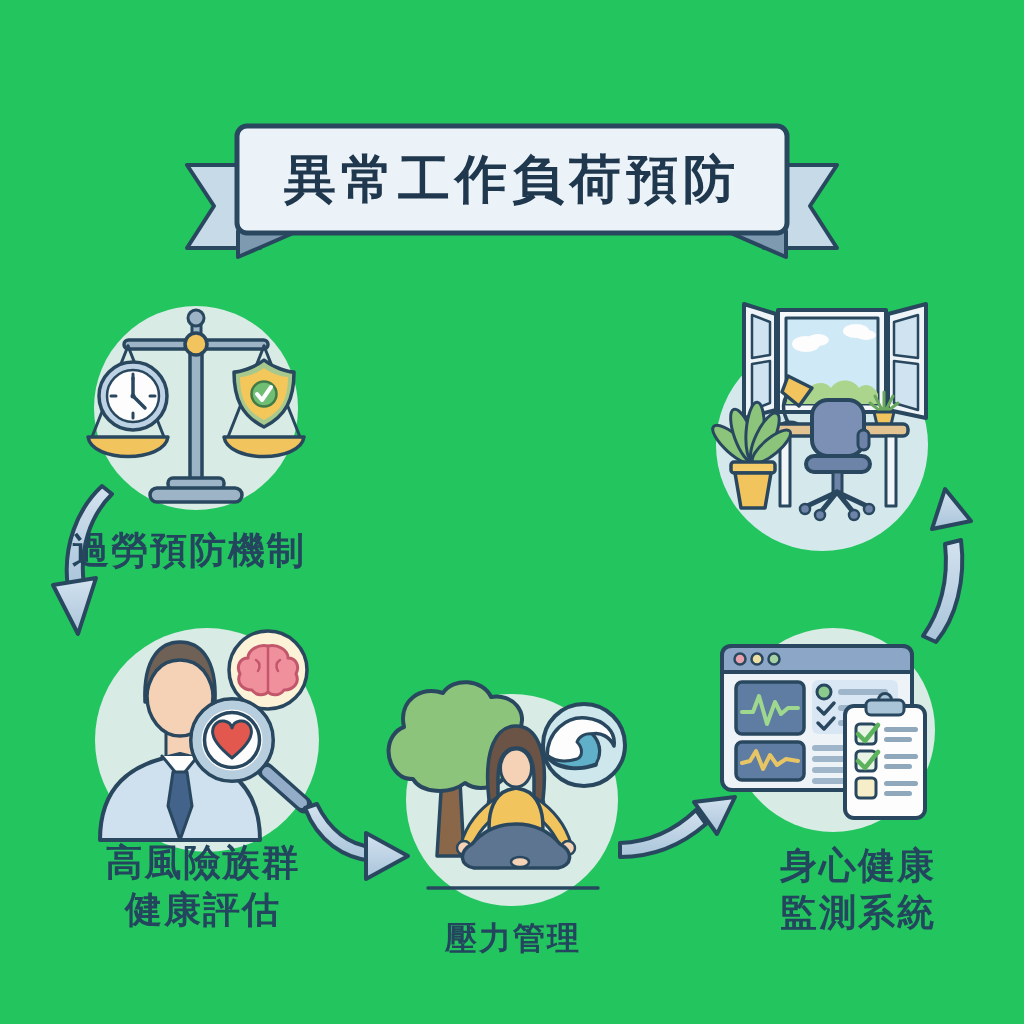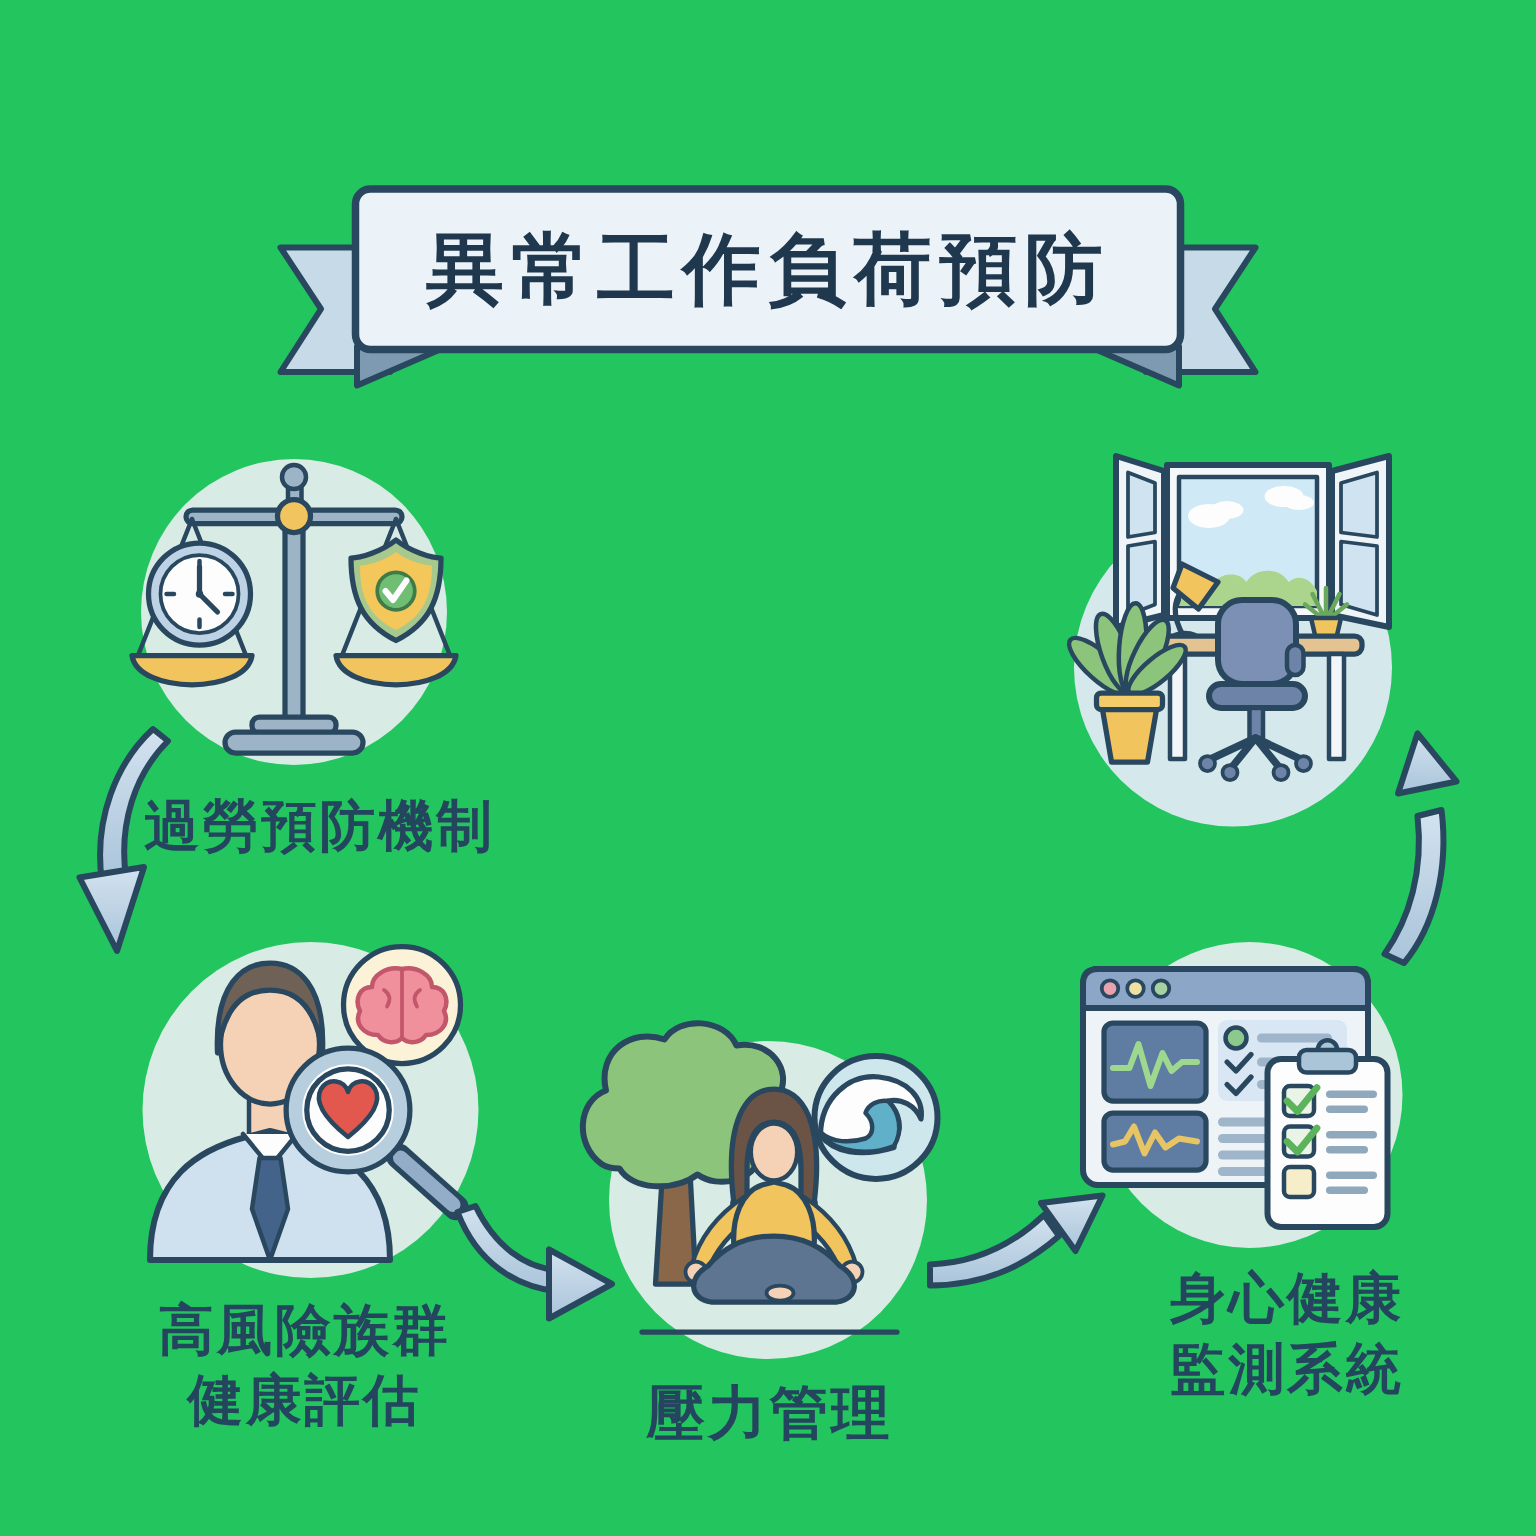--- a/index.html
+++ b/index.html
@@ -235,28 +235,28 @@
       <ellipse cx="0" cy="-27" rx="9" ry="27" fill="#8cc47c" stroke="#29485f" stroke-width="3" transform="translate(753,462) rotate(26)"></ellipse>
       <ellipse cx="0" cy="-24" rx="8" ry="24" fill="#8cc47c" stroke="#29485f" stroke-width="3" transform="translate(753,462) rotate(50)"></ellipse>
       <rect x="731" y="462" width="44" height="11" rx="3" fill="#f4cd6a" stroke="#29485f" stroke-width="3.5"></rect>
       <path d="M735,473 L771,473 L765,508 L741,508 Z" fill="#f2c45e" stroke="#29485f" stroke-width="3.5"></path>
     </g>
   </g>
 </svg>
 
 <div class="banner-title">異常工作負荷預防</div>
 
-<div class="lbl" style="left:48px;top:528px;width:330px;font-size:37px;">過勞預防機制</div>
-
-<div class="lbl" style="left:58px;top:840px;width:290px;font-size:37px;margin-top:24px;">
+<div class="lbl" style="left:24px;top:528px;width:330px;font-size:37px;">過勞預防機制</div>
+
+<div class="lbl" style="left:58px;top:840px;width:290px;font-size:37px;">
   <div>高風險族群</div>
   <div>健康評估</div>
 </div>
 
-<div class="lbl" style="left:388px;top:918px;width:250px;font-size:39px;">壓力管理</div>
+<div class="lbl" style="left:388px;top:918px;width:250px;font-size:32px;">壓力管理</div>
 
 <div class="lbl" style="left:744px;top:843px;width:250px;font-size:37px;text-align:left;margin-left:36px;">
   <div>身心健康</div>
   <div>監測系統</div>
 </div>
 
 
 </div>
 
 </body></html>

